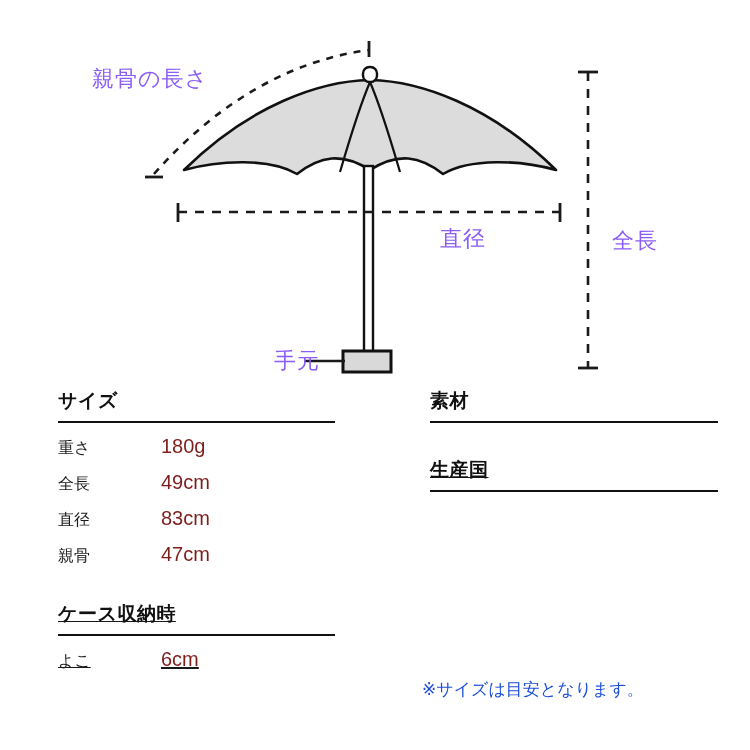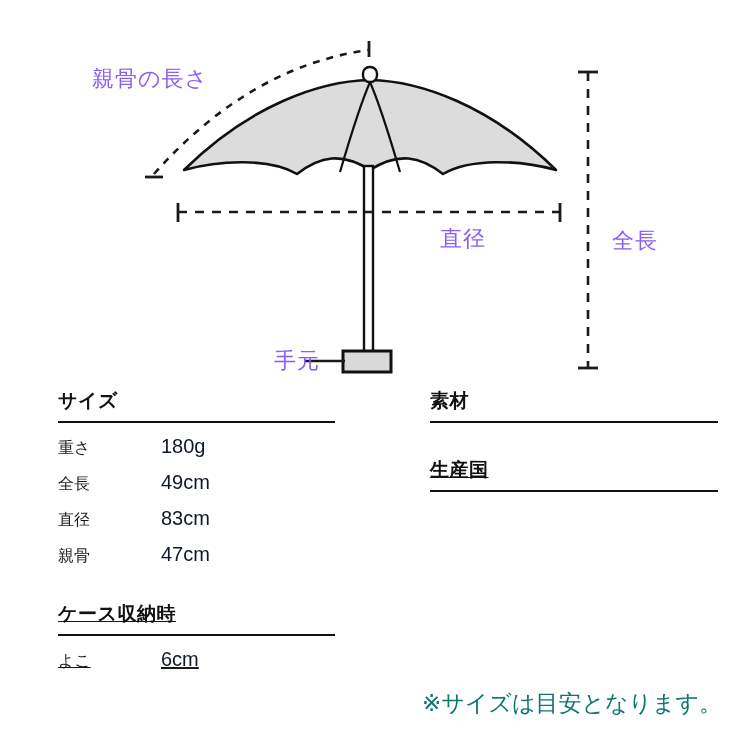--- a/index.html
+++ b/index.html
@@ -81,30 +81,30 @@
     line-height: 34px;
   }
   .spec-label {
     width: 103px;
     flex: 0 0 103px;
     font-size: 16px;
     color: #1a1a1a;
   }
   .spec-value {
     font-size: 20px;
-    color: #0f172a;
+    color: #7f1d1d;
   }
   .spec-row.continuation .spec-label { visibility: hidden; }
 
   .footnote {
     position: absolute;
     left: 422px;
-    top: 300px;
-    font-size: 23px;
-    color: #0f766e;
+    top: 290px;
+    font-size: 17px;
+    color: #1d4ed8;
     white-space: nowrap;
   }
 </style>
 </head>
 <body>
 
 <div id="diagram-area">
 
   <svg id="umbrella-svg" width="750" height="390" viewBox="0 0 750 390">
 

